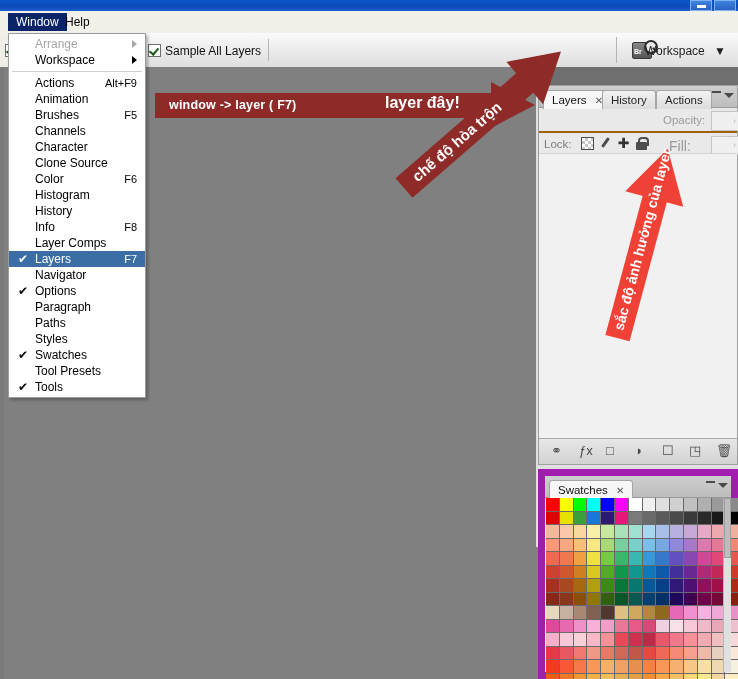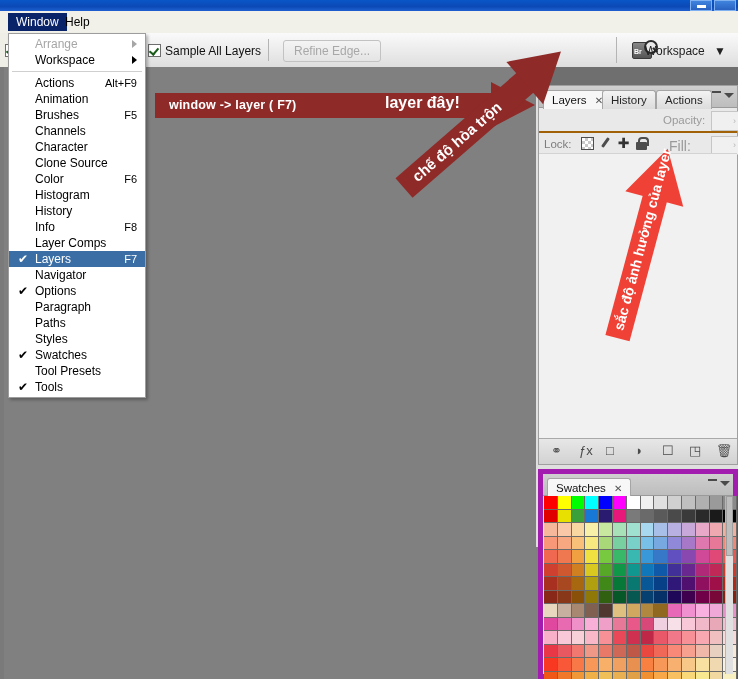--- a/index.html
+++ b/index.html
@@ -88,21 +88,21 @@
   #lk4 .body{position:absolute;left:1px;top:5px;width:11px;height:8px;background:#4d4d4d;border-radius:1px;}
   #lk4 .shk{position:absolute;left:3px;top:0px;width:7px;height:7px;border:2px solid #4d4d4d;border-bottom:none;border-radius:4px 4px 0 0;}
   #fill-label{position:absolute;left:130px;top:5px;font-size:14px;color:#9a9a9a;}
   #fill-field{position:absolute;left:172px;top:3px;width:26px;height:17px;background:#f0f0f0;border:1px solid #c6c6c6;}
   #fill-field .ar{position:absolute;right:2px;top:3px;font-size:9px;color:#b5b5b5;}
   #layerlist{position:absolute;left:0;top:67px;width:100%;bottom:26px;background:#f1f1f1;border-top:1px solid #d3d3d3;}
   #layers-bottom{position:absolute;left:0;bottom:0;width:100%;height:25px;
     background:linear-gradient(to bottom,#e7e7e7,#d2d2d2);border-top:1px solid #a9a9a9;}
   .lb-ic{position:absolute;top:5px;font-size:13px;color:#4a4a4a;line-height:14px;text-align:center;}
   
-  #swatches-panel{position:absolute;left:2px;top:402px;width:200px;height:210px;background:#efefef;border:5px solid #a21caf;box-sizing:border-box;}
+  #swatches-panel{position:absolute;left:2px;top:402px;width:200px;height:210px;background:#efefef;border:7px solid #a21caf;box-sizing:border-box;}
   #swgrid{position:absolute;left:1px;top:22px;width:193px;display:grid;grid-template-columns:repeat(14,13.8px);grid-auto-rows:13.5px;}
   .sw{width:13.8px;height:13.5px;border-right:1px solid #6a6a6a;border-bottom:1px solid #6a6a6a;box-sizing:border-box;}
   #sw-scroll{position:absolute;right:0px;top:22px;width:7px;bottom:0;background:#e0e0e0;border-left:1px solid #b6b6b6;}
   #sw-scroll .thumb{position:absolute;left:0;top:0;width:7px;height:60px;background:#bdbdbd;border:1px solid #9e9e9e;box-sizing:border-box;}
   
   #arrow-h{position:absolute;left:155px;top:82px;width:380px;height:46px;}
   #arrow-h .shaft{position:absolute;left:0;top:11px;width:341px;height:25px;background:#8e2a28;}
   #arrow-h .head{position:absolute;left:336px;top:0px;width:0;height:0;
     border-top:23px solid transparent;border-bottom:23px solid transparent;border-left:44px solid #8e2a28;}
   #anno-text-1{position:absolute;left:14px;top:16px;font-size:12.5px;font-weight:bold;color:#fff;letter-spacing:.2px;white-space:nowrap;}
@@ -136,21 +136,20 @@
 </div>
 
 <div id="tool-stub">
   <div class="tcb"></div>
 </div>
 
 <div id="optionsbar">
   <div id="opt-checkbox"></div>
   <div id="opt-sample-label">Sample All Layers</div>
   <div id="opt-sep"></div>
-  <div id="opt-refine">Refine Edge...</div>
   <div id="opt-sep2"></div>
   <div id="opt-bridge">
     <div class="brd"></div>
     <div class="brd-txt">Br</div>
     <div class="lens"></div>
       <div class="lens-h"></div>
   </div>
   <div id="opt-workspace">
     <span>Workspace</span>
     <span style="display:inline-block;margin-left:6px;">▼</span>

